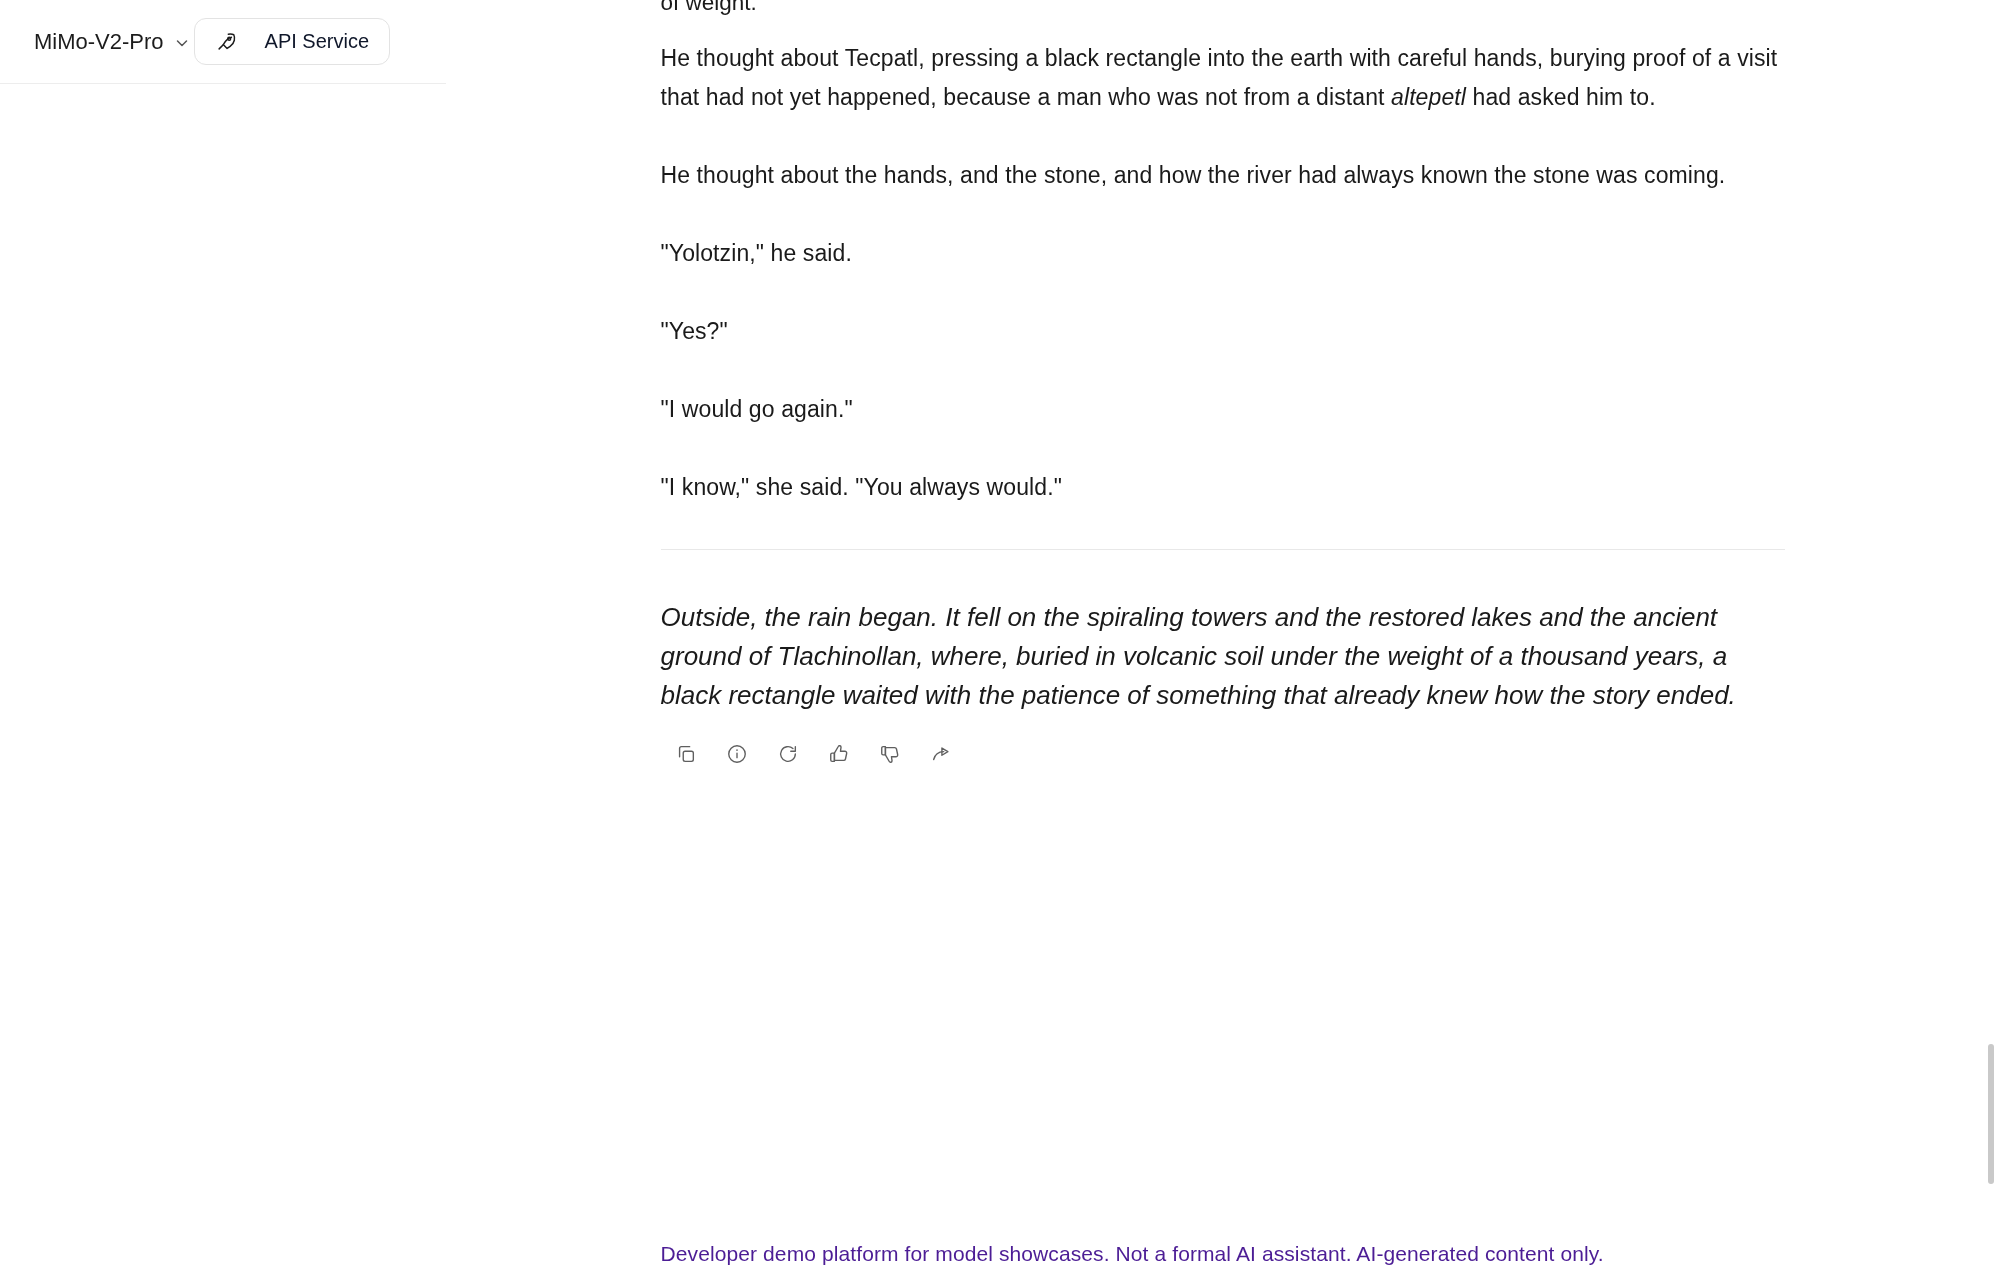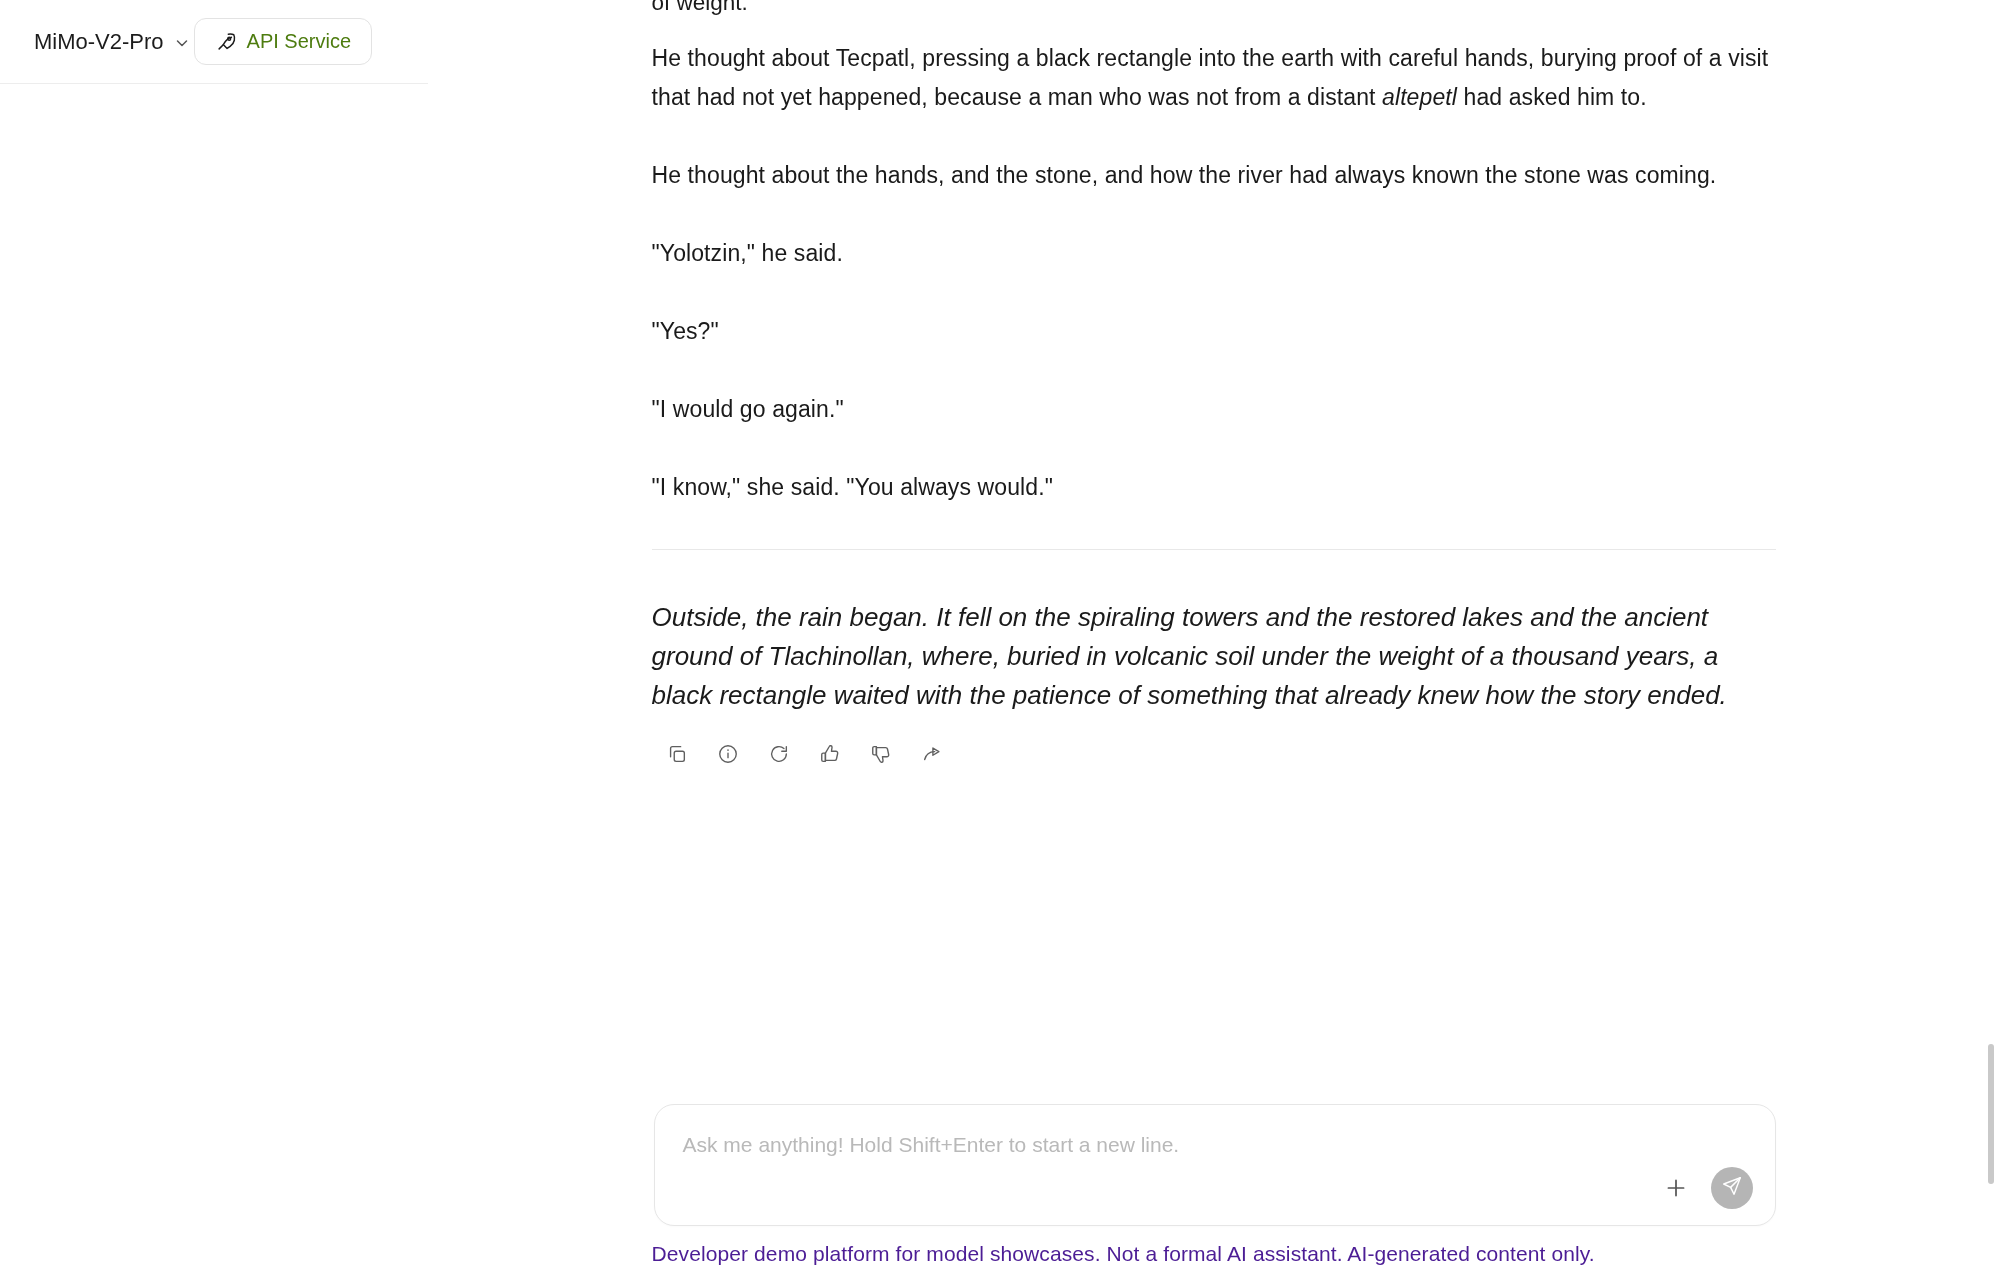--- a/index.html
+++ b/index.html
@@ -50,26 +50,26 @@
     height: 16px;
     display: inline-block;
     position: relative;
     top: 1px;
   }
   .chev svg { display: block; }
 
   .api-btn {
     display: flex;
     align-items: center;
-    gap: 10px;
+    gap: 28px;
     border: 1px solid #e3e3e3;
     border-radius: 12px;
     padding: 11px 20px;
     font-size: 20px;
-    color: #4d7c0f;
+    color: #0f172a;
     background: #fff;
     cursor: pointer;
     margin-right: 26px;
   }
   .api-icon { width: 22px; height: 22px; display: block; }
 
   
   .main {
     flex: 1;
     position: relative;
@@ -338,38 +338,20 @@
               <path d="M13 5.5 19.5 9.4 13 13.4z"></path>
             </svg>
           </div>
         </div>
 
       </div>
     </div>
 
     <div class="composer-wrap">
       <div class="composer-inner">
-        <div class="composer">
-          <textarea class="composer-input" placeholder="Ask me anything! Hold Shift+Enter to start a new line." style=""></textarea>
-          <div class="composer-tools">
-            <div class="plus-btn">
-              <svg width="26" height="26" viewBox="0 0 24 24" fill="none" stroke="currentColor" stroke-width="1.6" stroke-linecap="round">
-                <path d="M12 5v14M5 12h14"></path>
-              </svg>
-            </div>
-            <div class="send-btn">
-              <span>
-                <svg width="22" height="22" viewBox="0 0 24 24" fill="none" stroke="#ffffff" stroke-width="1.6" stroke-linecap="round" stroke-linejoin="round">
-                  <path d="M21 3 10.5 13.5"></path>
-                  <path d="M21 3l-6.8 18-3.7-7.5L3 9.8z"></path>
-                </svg>
-              </span>
-            </div>
-          </div>
-        </div>
         <div class="footer-note">Developer demo platform for model showcases. Not a formal AI assistant. AI-generated content only.</div>
       </div>
     </div>
 
     <div class="scrollbar-track">
       <div class="scrollbar-thumb"></div>
     </div>
   </div>
 
 </div>

